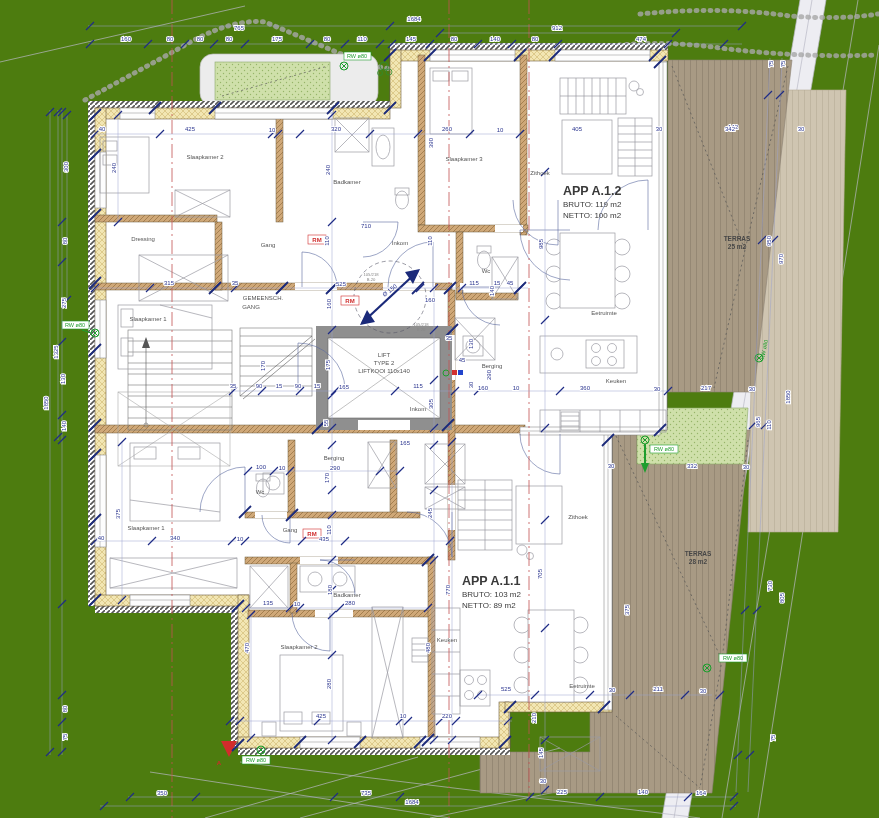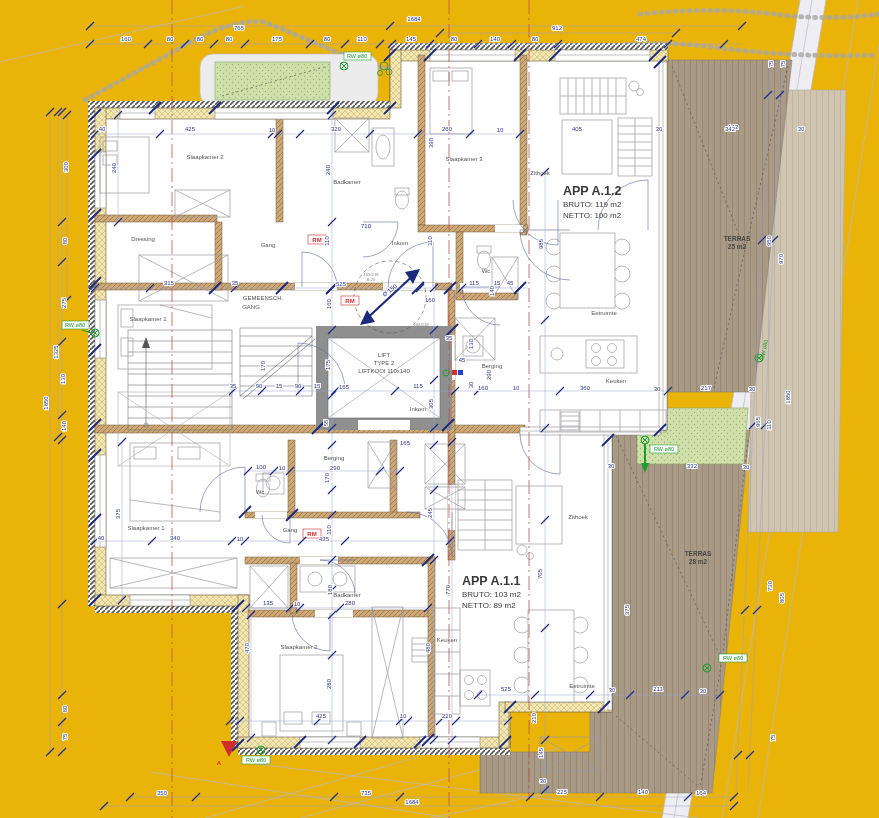--- a/index.html
+++ b/index.html
@@ -1,16 +1,16 @@
 <!DOCTYPE html>
 <html><head>
 <meta charset="utf-8">
 <style>
   html,body{margin:0;padding:0;background:#fff;}
-  .frame{position:relative;width:879px;height:818px;background:#eab308;overflow:hidden;}
+  .frame{position:relative;width:879px;height:818px;background:#4d7c0f;overflow:hidden;}
   svg{display:block;}
   svg text{font-family:"Liberation Sans",sans-serif;text-anchor:middle;}
   .t-app{font-size:12.5px;font-weight:bold;fill:#3a3a3a;text-anchor:start;}
   .t-appsub{font-size:8px;fill:#3a3a3a;text-anchor:start;}
   .t-ter{font-size:6.5px;font-weight:bold;fill:#474747;}
   .t-room{font-size:6px;fill:#555;}
   .t-lift{font-size:6px;fill:#555;}
   .t-dim{font-size:6px;fill:#2d3790;paint-order:stroke;stroke:#ffffff;stroke-width:2px;}
   .t-red{font-size:6px;fill:#cf2b2b;font-weight:bold;}
   .t-grn{font-size:5.5px;fill:#1e9e2e;}

